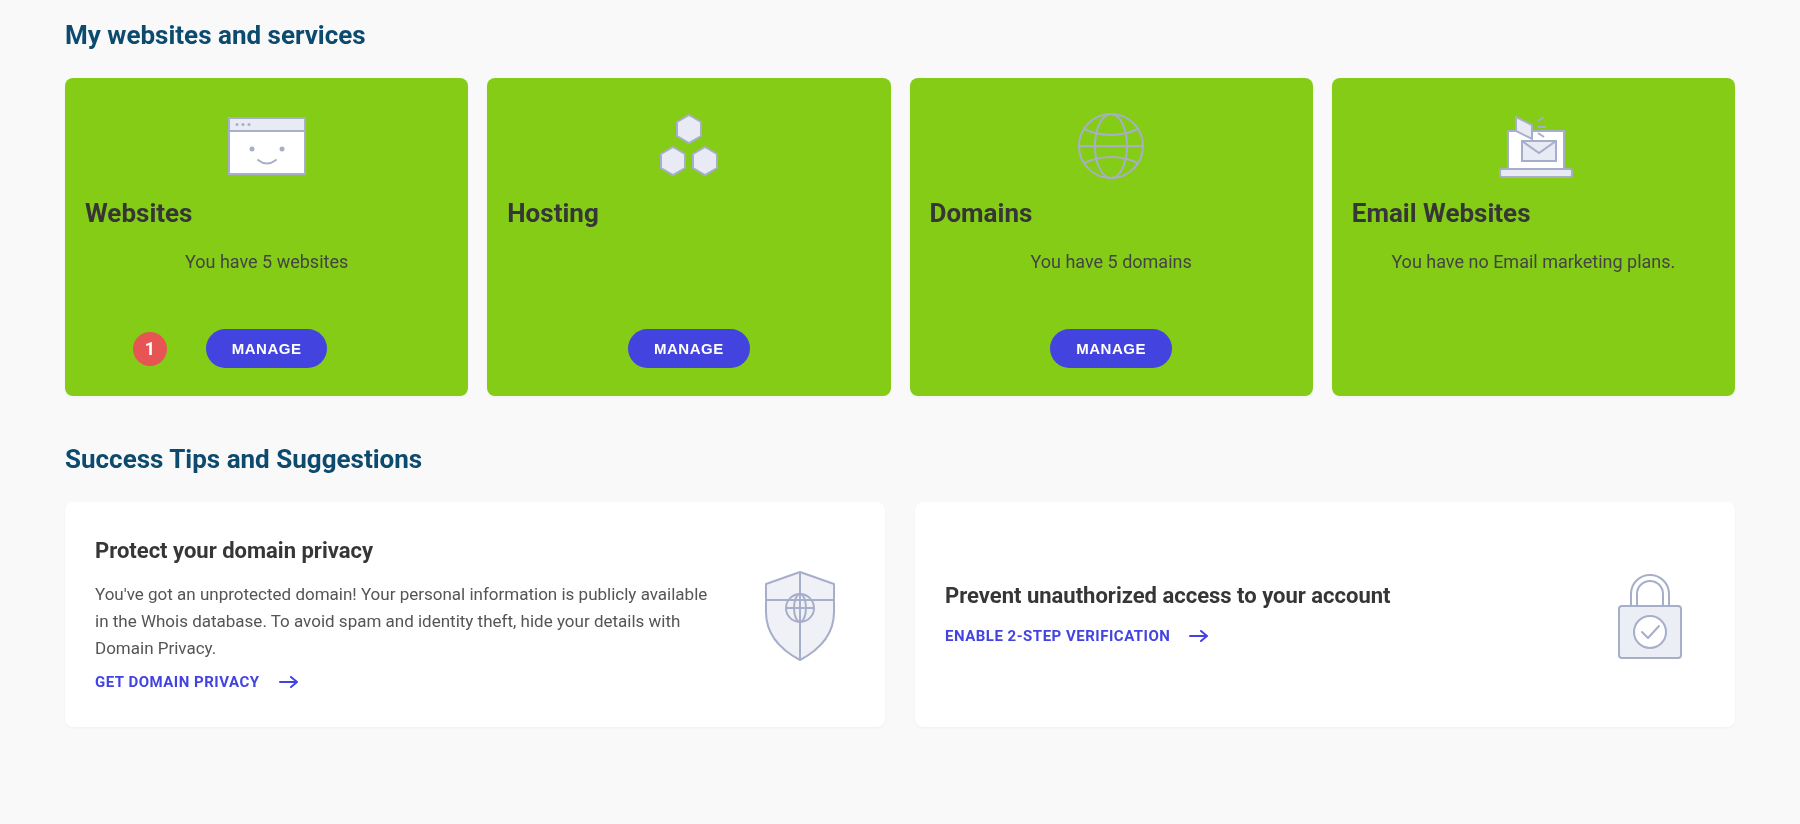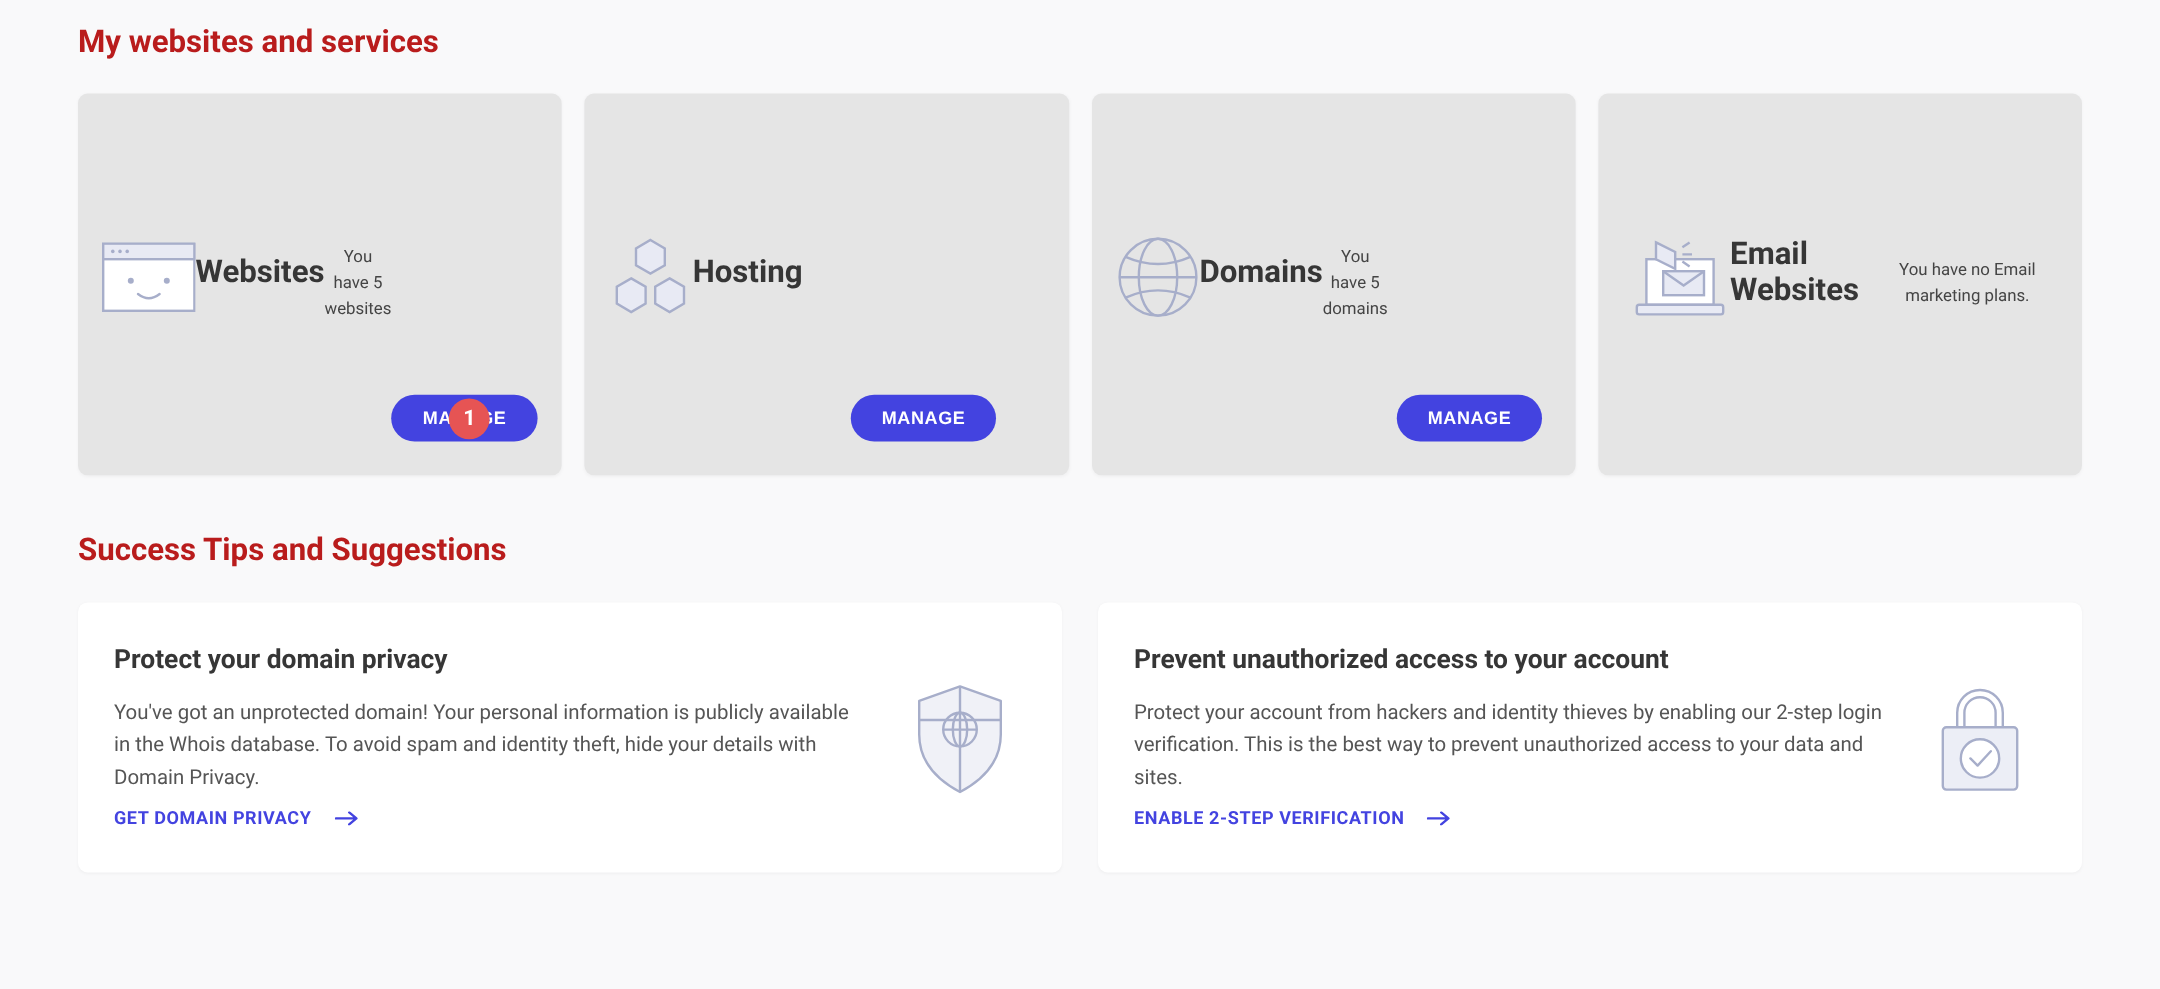--- a/index.html
+++ b/index.html
@@ -7,55 +7,54 @@
     font-family: -apple-system, BlinkMacSystemFont, "Segoe UI", Roboto, "Helvetica Neue", Arial, sans-serif;
     background: #f9f9fa;
     color: #363636;
     padding: 20px 65px 30px;
     width: 1800px;
     min-height: 824px;
   }
   h2.section-title {
     font-size: 26px;
     font-weight: 700;
-    color: #b91c1c;
+    color: #0c4a6e;
     margin-bottom: 28px;
   }
   .cards-row {
     display: flex;
     gap: 19px;
     margin-bottom: 48px;
   }
   .service-card {
     flex: 1;
-    background: #e5e5e5;
+    background: #84cc16;
     border-radius: 8px;
     box-shadow: 0 1px 3px rgba(0,0,0,0.04);
     padding: 28px 20px 28px;
     display: flex;
-    flex-direction: row;
-    align-items: center;
+    flex-direction: column;
     position: relative;
     min-height: 318px;
   }
   .card-icon {
     height: 80px;
     display: flex;
     align-items: center;
     justify-content: center;
     margin-bottom: 12px;
   }
   .card-title {
     font-size: 26px;
     font-weight: 700;
     color: #363636;
     margin-bottom: 20px;
   }
   .card-desc {
-    font-size: 14px;
+    font-size: 18px;
     font-weight: 400;
     color: #444;
     text-align: center;
     line-height: 1.55;
   }
   .card-action-row {
     margin-top: auto;
     width: 100%;
     display: flex;
     align-items: center;
@@ -253,21 +252,20 @@
           <ellipse cx="40" cy="40" rx="6" ry="14"></ellipse>
           <line x1="26" y1="40" x2="54" y2="40"></line>
         </g>
       </svg>
     </div>
   </div>
 
   <div class="tip-card">
     <div class="tip-text">
       <div class="tip-title">Prevent unauthorized access to your account</div>
-      <div class="tip-desc">Protect your account from hackers and identity thieves by enabling our 2-step login verification. This is the best way to prevent unauthorized access to your data and sites.</div>
       <a class="tip-link">
         <span>ENABLE 2-STEP VERIFICATION</span>
         <span class="arrow">
           <svg width="20" height="12" viewBox="0 0 20 12">
               <path d="M1 6 H17 M12 1 L18 6 L12 11" fill="none" stroke="#4343e0" stroke-width="2" stroke-linecap="round" stroke-linejoin="round"></path>
             </svg>
         </span>
       </a>
     </div>
     <div class="tip-icon">

